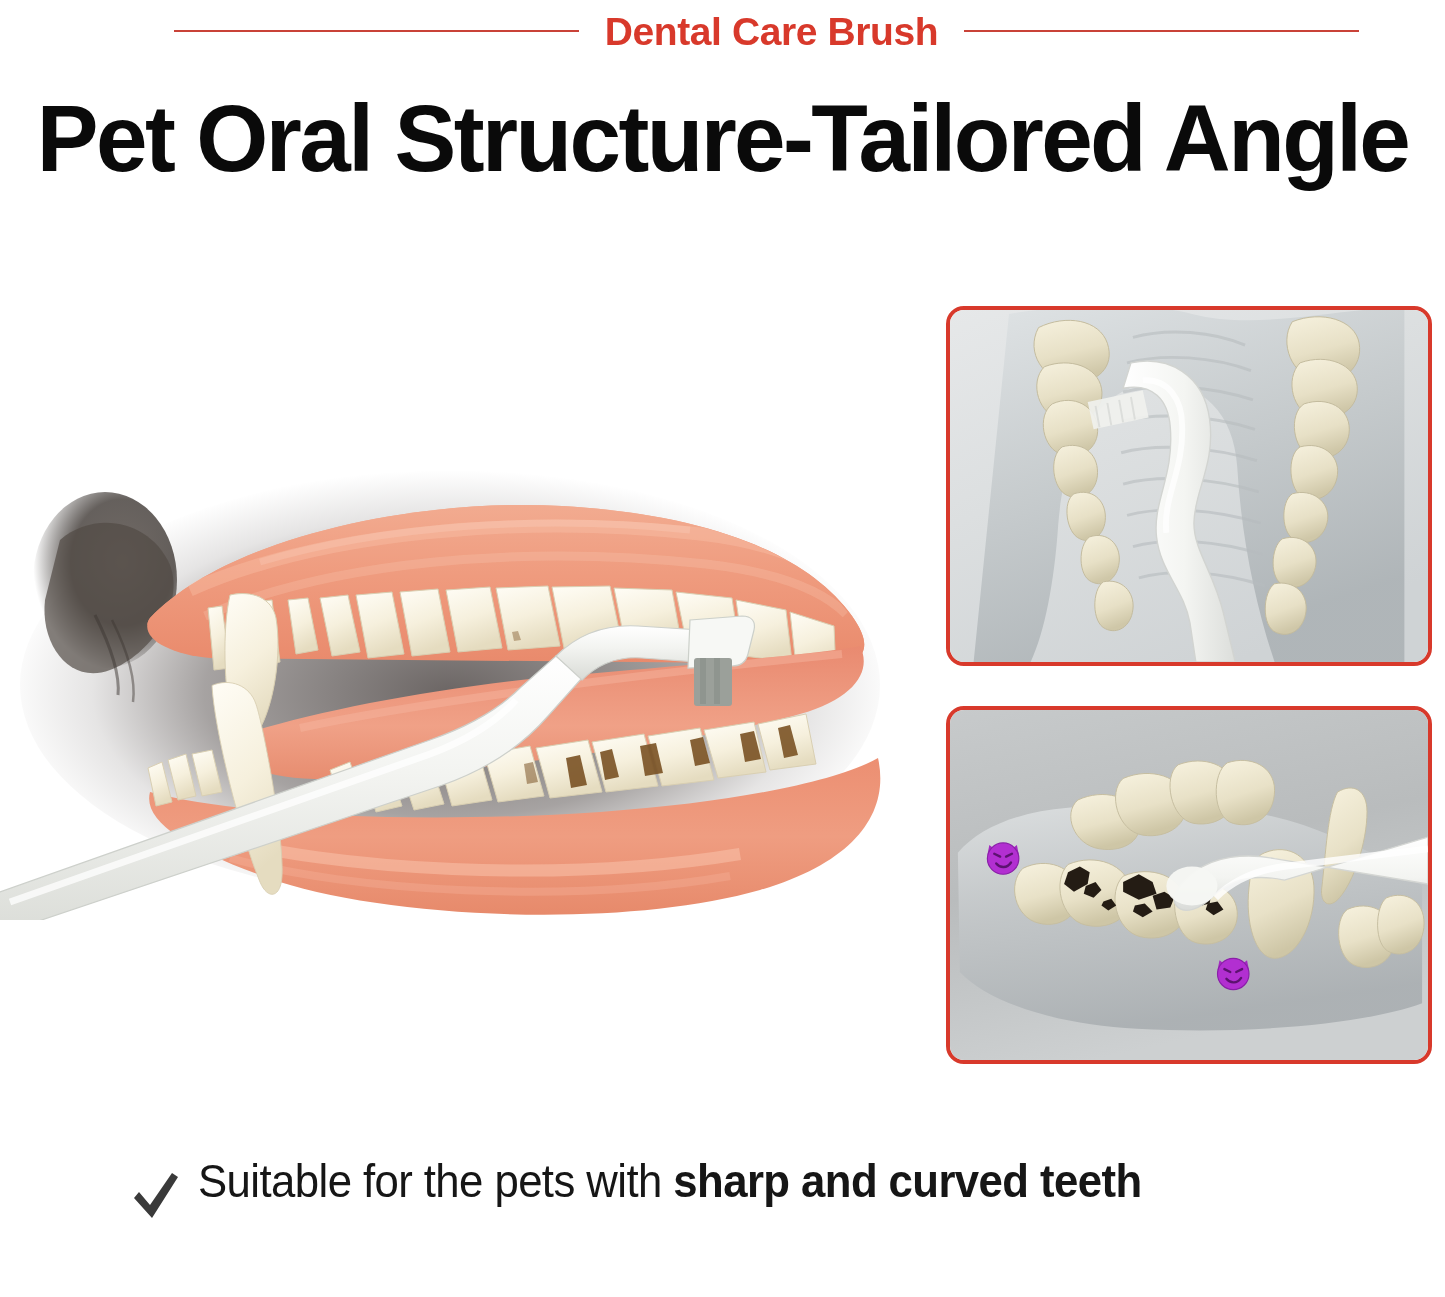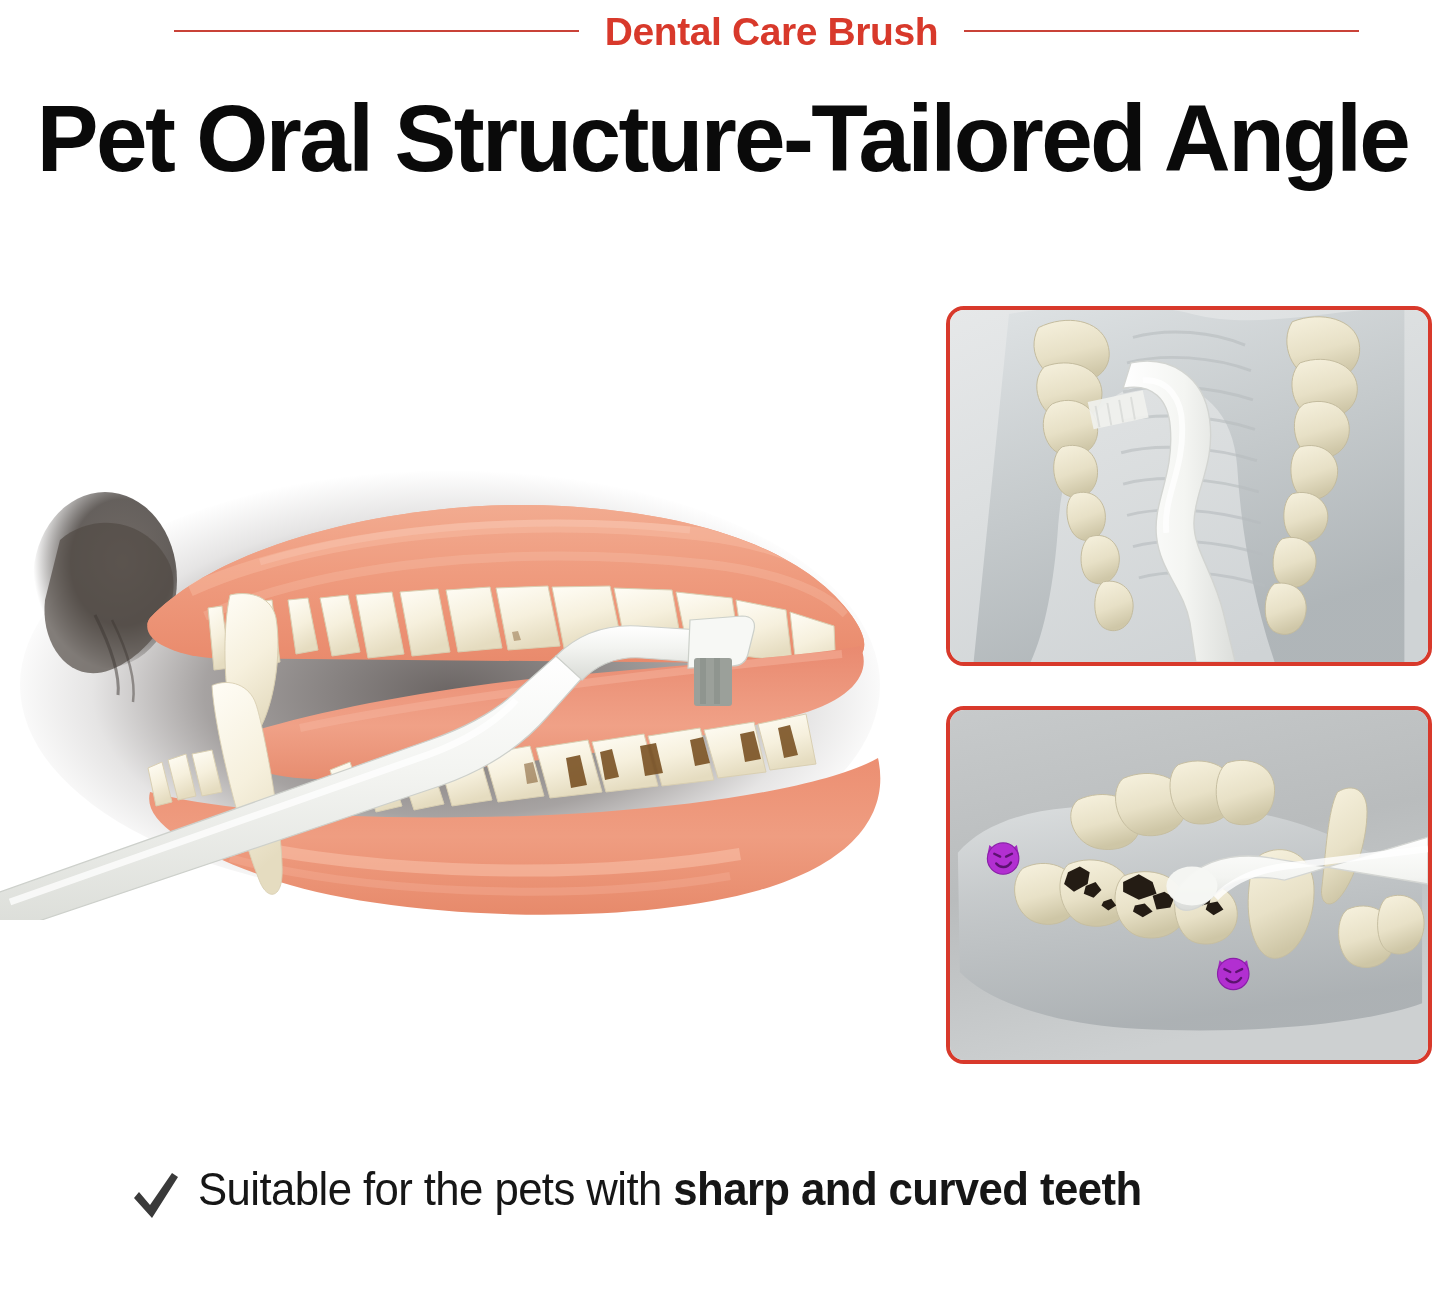--- a/index.html
+++ b/index.html
@@ -87,21 +87,21 @@
   .bullets {
     position: absolute;
     left: 0px;
     top: 1148px;
     width: 1445px;
     height: 150px;
   }
   .bullet-row {
     position: absolute;
     display: flex;
-    align-items: flex-end;
+    align-items: flex-start;
     white-space: nowrap;
   }
   #bullet-0 { left: 128px; top: 10px; }
   #bullet-1 { left: 100px; top: 88px; }
   .check-icon {
     flex: 0 0 auto;
     width: 54px;
     height: 54px;
     position: relative;
     top: 12px;

